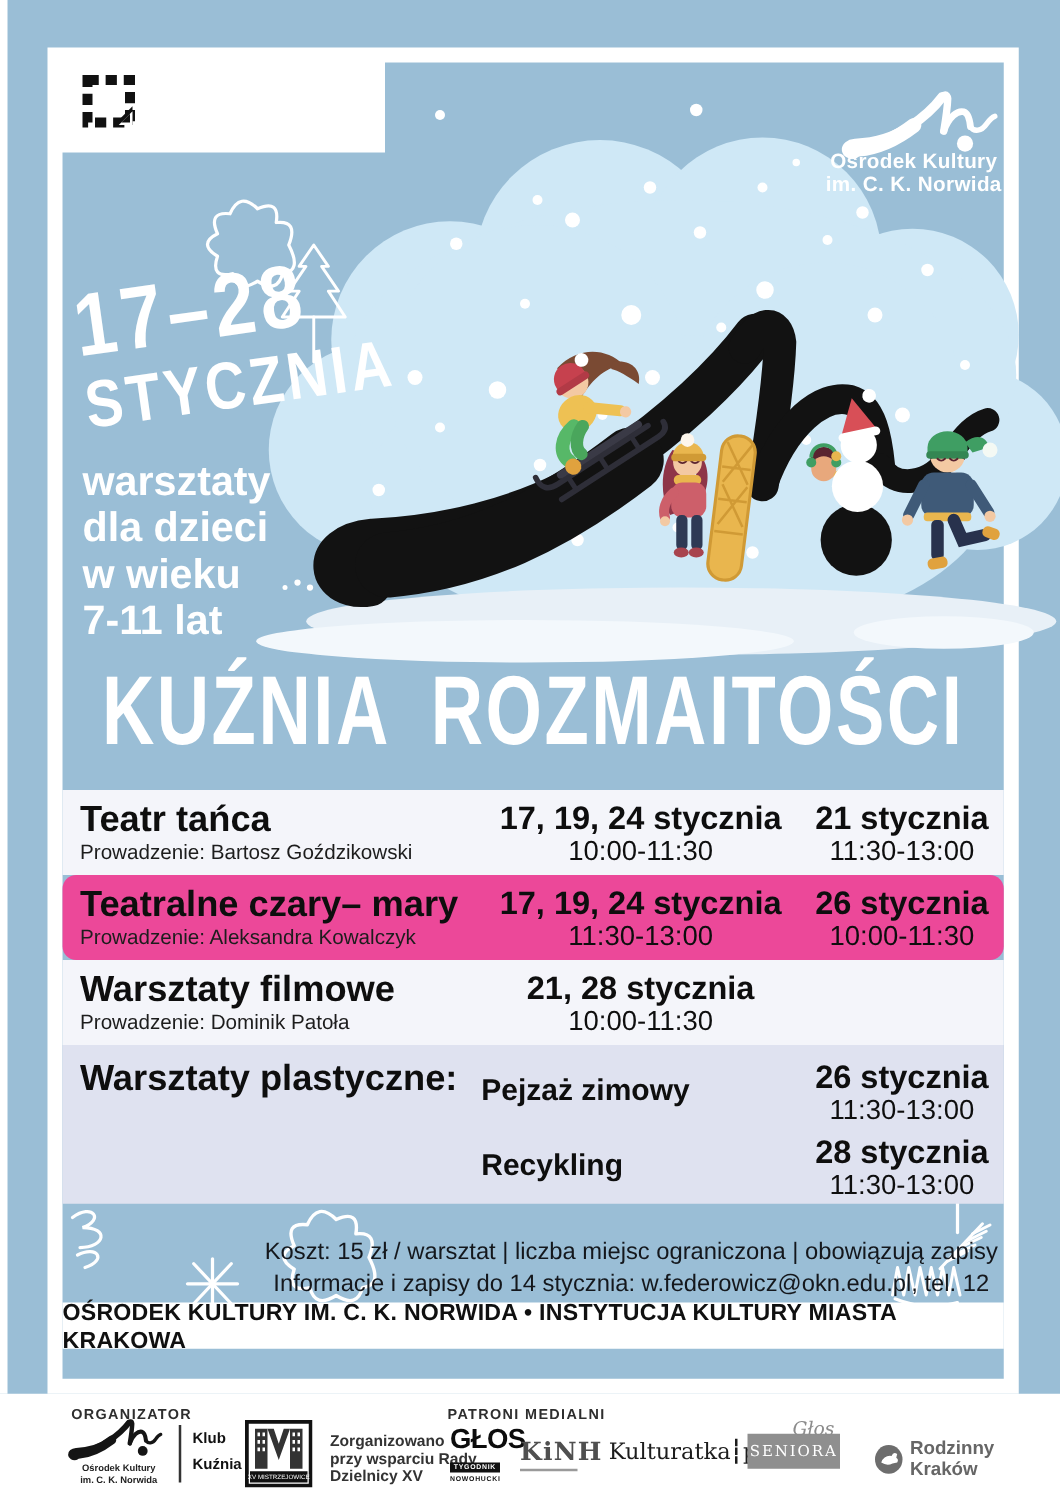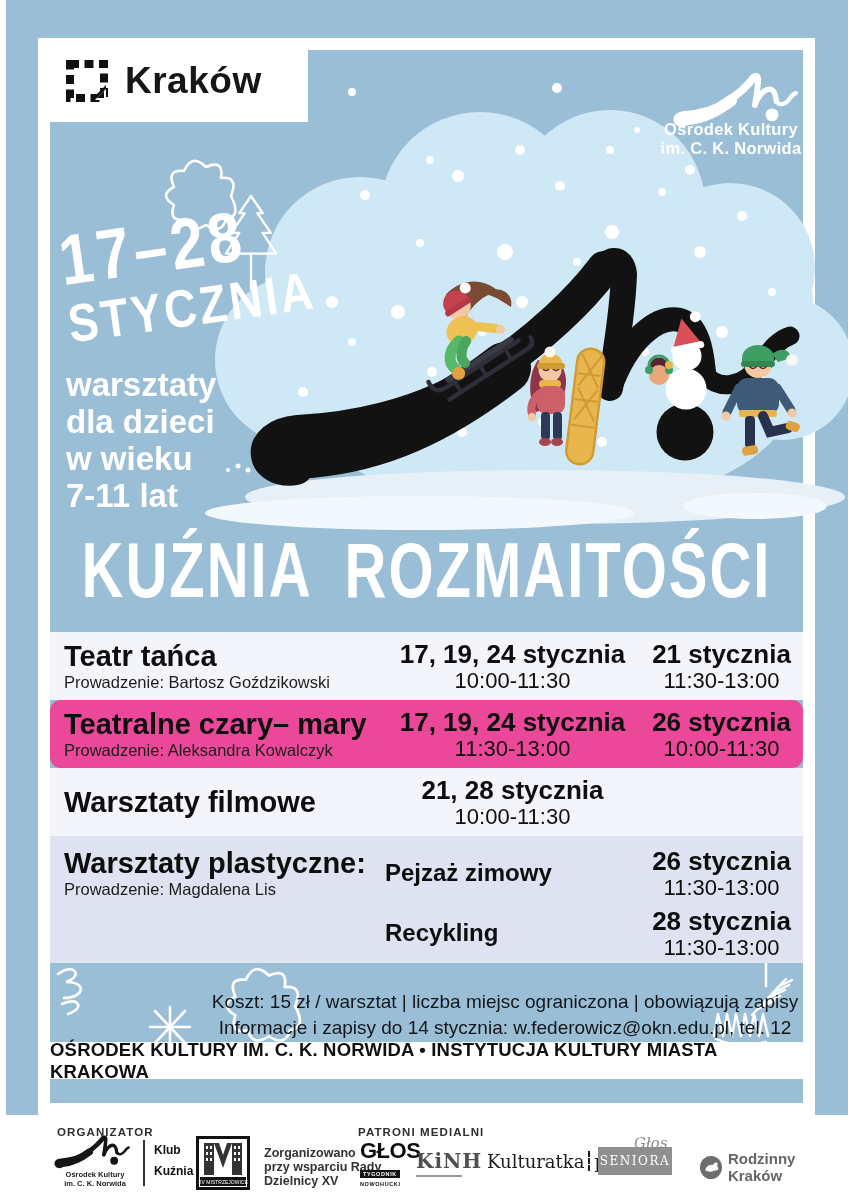--- a/index.html
+++ b/index.html
@@ -274,21 +274,20 @@
     <use href="#nmark" color="#151515" transform="translate(56,1136) scale(0.1375) translate(-262,-252)"></use>
   </svg>
 
   <div class="abs krk-box">
     <svg width="46" height="46" viewBox="0 0 46 46">
       <rect x="6" y="6" width="34" height="34" fill="none" stroke="#111" stroke-width="8" stroke-dasharray="9 5.5"></rect>
       <polygon points="42,27 42,42 27,42" fill="#111"></polygon>
       <polygon points="42,42 31,42 42,31" fill="#fff"></polygon>
       <polygon points="40,40 33,40 40,33" fill="#111"></polygon>
     </svg>
-    <span class="krk-text">Kraków</span>
   </div>
 
   <div class="abs norwid-top-text">
     <div>Ośrodek Kultury</div>
     <div>im. C. K. Norwida</div>
   </div>
 
   <div class="abs dates">
     <div class="dates-l1">17–28</div>
     <div class="dates-l2">STYCZNIA</div>
@@ -331,32 +330,32 @@
       </div>
       <div class="slot">
         <div class="dt">26 stycznia</div>
         <div class="tm">10:00-11:30</div>
       </div>
     </div>
 
     <div class="row light">
       <div class="c-name">
         <div class="nm">Warsztaty filmowe</div>
+        <div class="ld">Prowadzenie: Dominik Patoła</div>
       </div>
       <div class="slot">
         <div class="dt">21, 28 stycznia</div>
         <div class="tm">10:00-11:30</div>
       </div>
       <div class="slot"></div>
     </div>
 
     <div class="row tall">
       <div class="c-name">
         <div class="nm">Warsztaty plastyczne:</div>
-        <div class="ld">Prowadzenie: Magdalena Lis</div>
       </div>
       <div class="sub-col" style="padding-top:6px;">
         <div class="item-title">Pejzaż zimowy</div>
         <div class="item-title">Recykling</div>
       </div>
       <div class="sub-col" style="padding-top:6px;">
         <div class="sub-slot">
           <div class="dt">26 stycznia</div>
           <div class="tm">11:30-13:00</div>
         </div>

